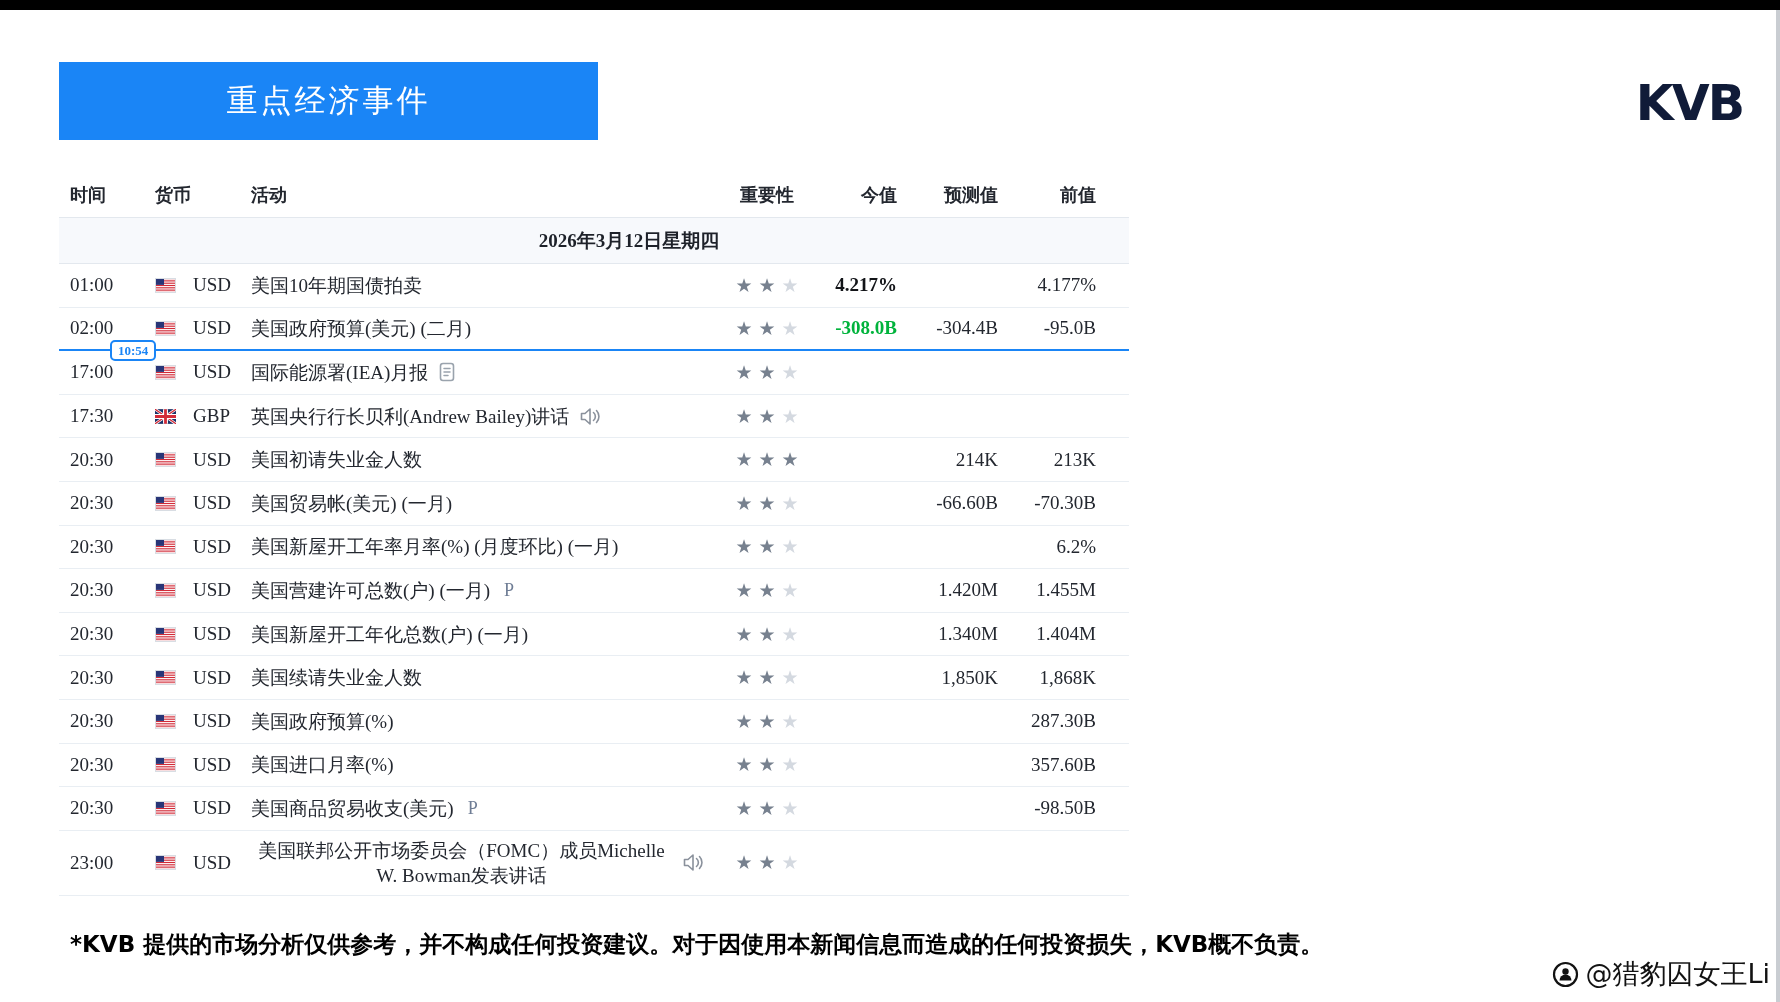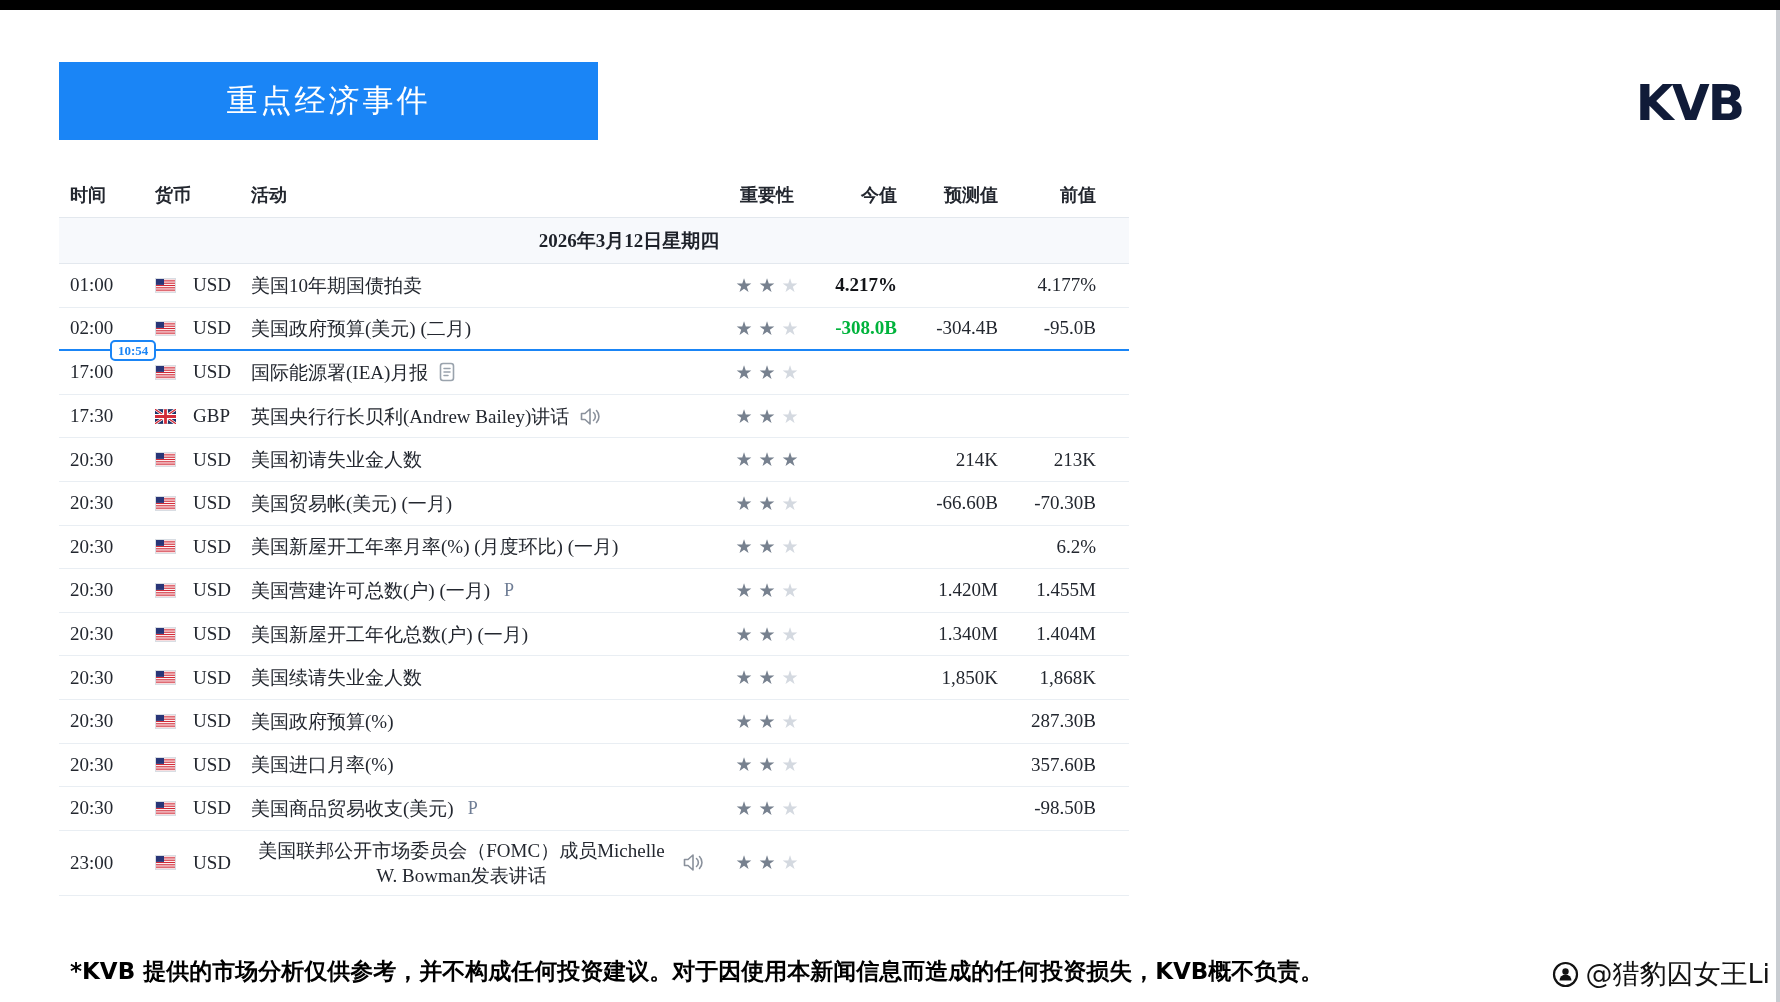--- a/index.html
+++ b/index.html
@@ -48,21 +48,21 @@
 
   .star { font-size:19px; margin:0 3px; }
   .star.filled { color:#77818f; }
   .star.empty  { color:#d4d9e0; }
 
   .val-actual { font-weight:700; color:#121418; }
   .val-actual.green { color:#00b33c; }
   .val { color:#23272f; }
 
   .disclaimer { position:absolute; left:70px; top:929px; width:1260px;
-    font-size:23px; font-weight:700; color:#000;margin-top:27px; }
+    font-size:23px; font-weight:700; color:#000; }
 
   .watermark { position:absolute; right:10px; top:924px; display:flex; align-items:center; gap:6px;
     color:#121212; font-size:27px; font-weight:500;margin-top:32px; }
   .watermark svg { display:block; }
 </style>
 </head>
 <body>
 
 <div class="stage">
   <div class="topbar"></div>

